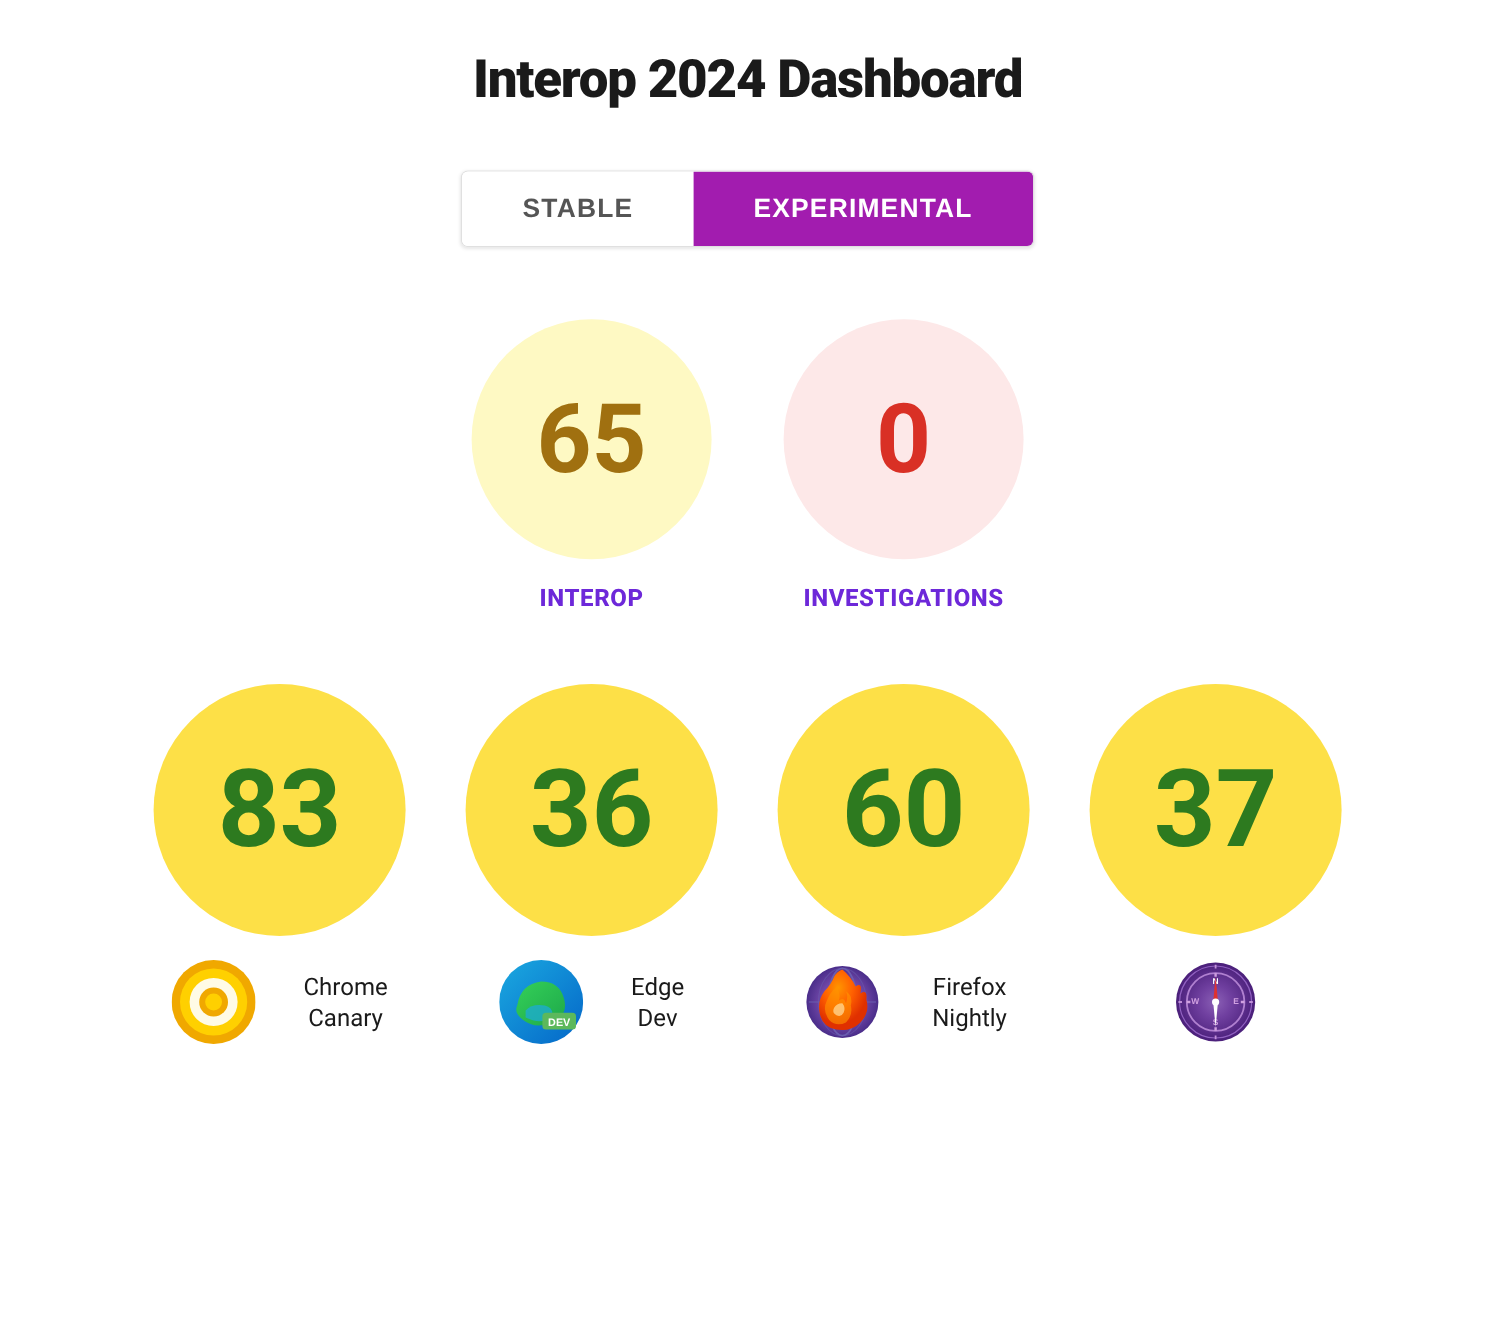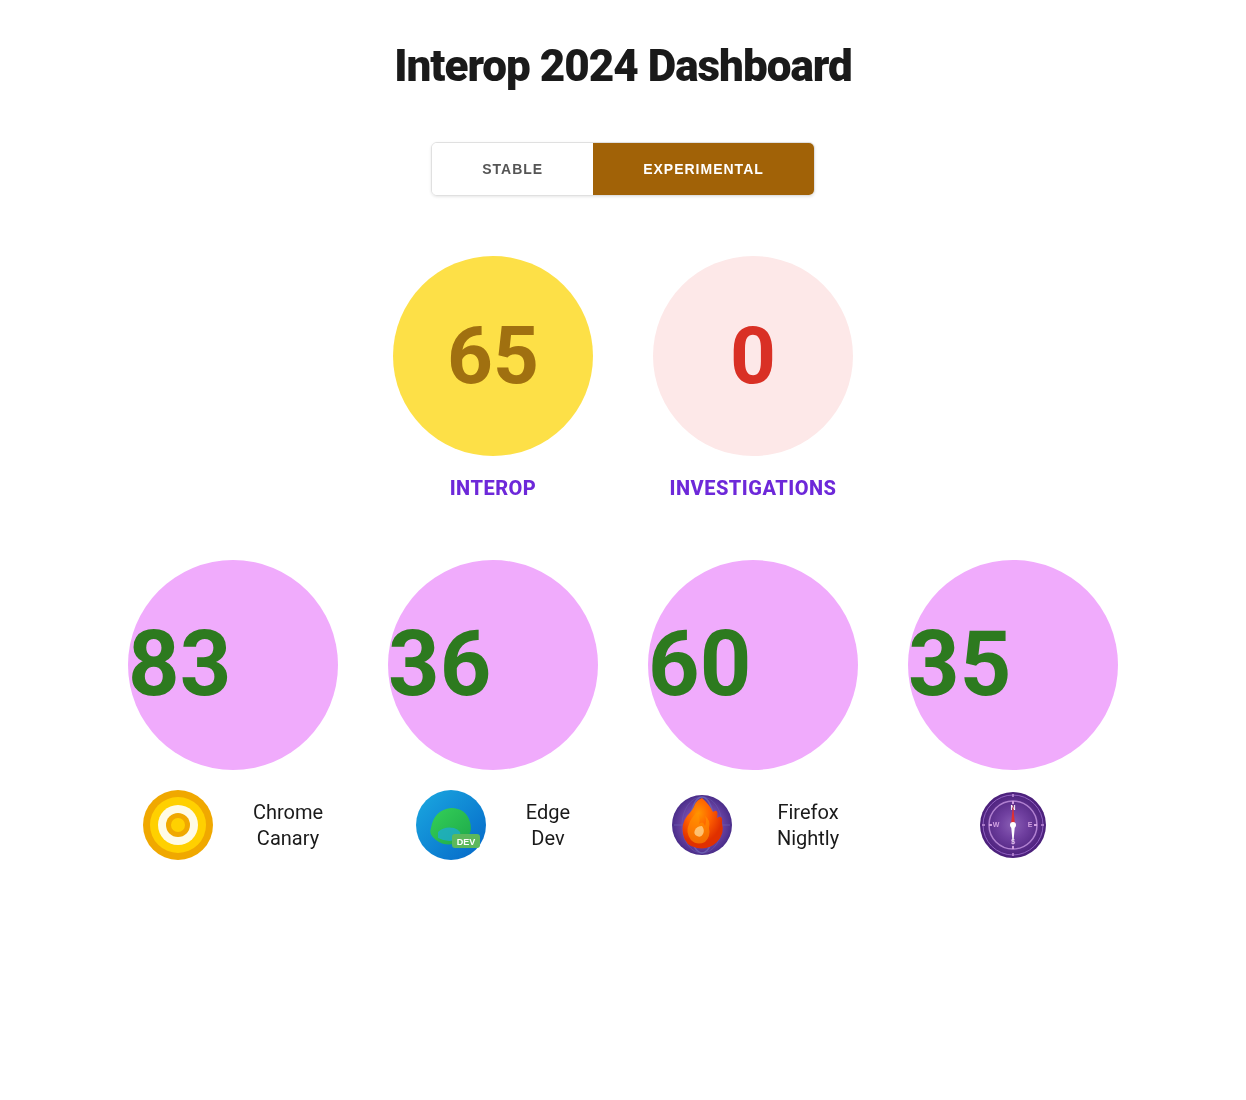--- a/index.html
+++ b/index.html
@@ -32,35 +32,35 @@
       display: flex;
       border: 1px solid #e0e0e0;
       border-radius: 6px;
       overflow: hidden;
       margin-bottom: 60px;
       box-shadow: 0 1px 3px rgba(0,0,0,0.1);
     }
 
     .tab-btn {
       padding: 18px 50px;
-      font-size: 14px;
+      font-size: 22px;
       font-weight: 600;
       letter-spacing: 1px;
       cursor: pointer;
       border: none;
       outline: none;
     }
 
     .tab-btn.inactive {
       background: #ffffff;
       color: #555555;
     }
 
     .tab-btn.active {
-      background: #a16207;
+      background: #a21caf;
       color: #ffffff;
     }
 
     .scores-top {
       display: flex;
       gap: 60px;
       margin-bottom: 60px;
       align-items: flex-start;
     }
 
@@ -74,21 +74,21 @@
     .score-circle {
       border-radius: 50%;
       display: flex;
       align-items: center;
       justify-content: center;
       width: 190px;
       height: 190px;
     }
 
     .score-circle.interop {
-      background: #fde047;
+      background: #fef9c3;
       width: 200px;
       height: 200px;
     }
 
     .score-circle.investigations {
       background: #fde8e8;
       width: 200px;
       height: 200px;
     }
 
@@ -123,24 +123,24 @@
     .browser-item {
       display: flex;
       flex-direction: column;
       align-items: center;
       gap: 20px;
       width: 230px;
     }
 
     .browser-circle {
       border-radius: 50%;
-      background: #f0abfc;
-      display: flex;
-      align-items: center;
-      justify-content: flex-start;
+      background: #fde047;
+      display: flex;
+      align-items: center;
+      justify-content: center;
       width: 210px;
       height: 210px;
     }
 
     .browser-score {
       font-size: 90px;
       font-weight: 700;
       color: #2d7a1f;
       line-height: 1;
     }
@@ -282,21 +282,21 @@
         <path d="M35 8 Q42 14 46 22 Q52 18 50 28 Q56 24 55 33 Q58 44 50 52 Q42 60 30 58 Q18 56 16 44 Q14 34 20 26 Q26 20 28 14 Q30 10 35 8Z" fill="url(#ffFlame)"></path>
         <path d="M30 22 Q34 28 32 34 Q36 30 38 36 Q40 30 38 26 Q44 30 42 38 Q44 46 38 52 Q30 56 24 50 Q18 42 22 34 Q24 28 30 22Z" fill="#ff9500" opacity="0.6"></path>
         <path d="M35 36 Q38 40 36 44 Q34 48 30 46 Q26 44 28 40 Q30 36 35 36Z" fill="#ffe0a0" opacity="0.7"></path>
       </svg>
       <span class="browser-name">Firefox<br>Nightly</span>
     </div>
   </div>
 
   <div class="browser-item">
     <div class="browser-circle">
-      <span class="browser-score">35</span>
+      <span class="browser-score">37</span>
     </div>
     <div class="browser-icon-wrapper">
       <svg class="safari-tp-icon" viewBox="0 0 70 70" xmlns="http://www.w3.org/2000/svg">
         <defs>
           <radialGradient id="safariGrad" cx="50%" cy="50%" r="50%">
             <stop offset="0%" style="stop-color:#8a5fb5"></stop>
             <stop offset="40%" style="stop-color:#7040a0"></stop>
             <stop offset="100%" style="stop-color:#4a1f7a"></stop>
           </radialGradient>
         </defs>

